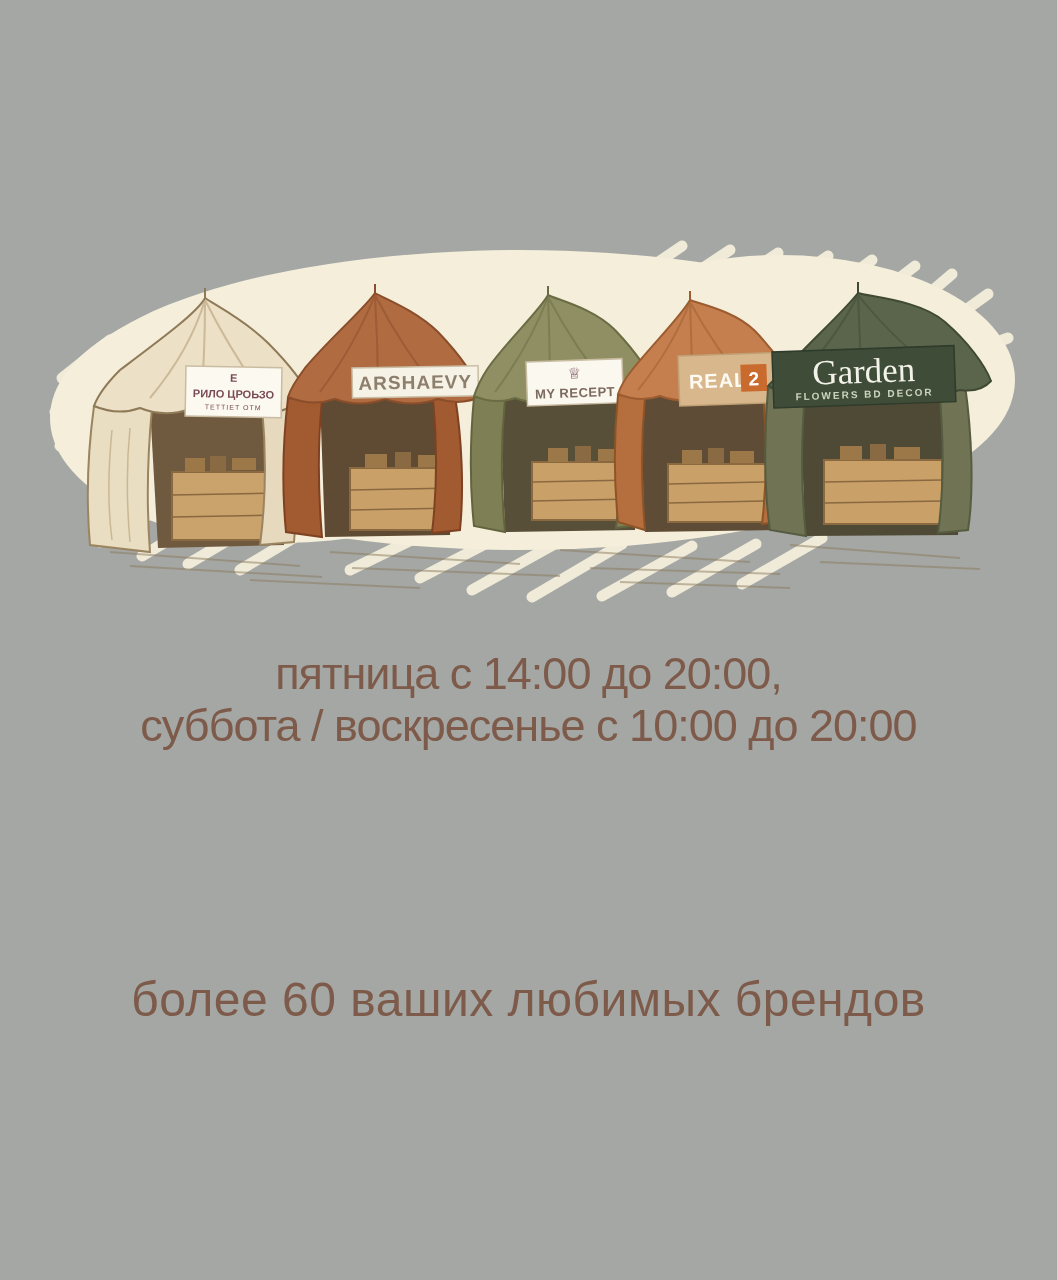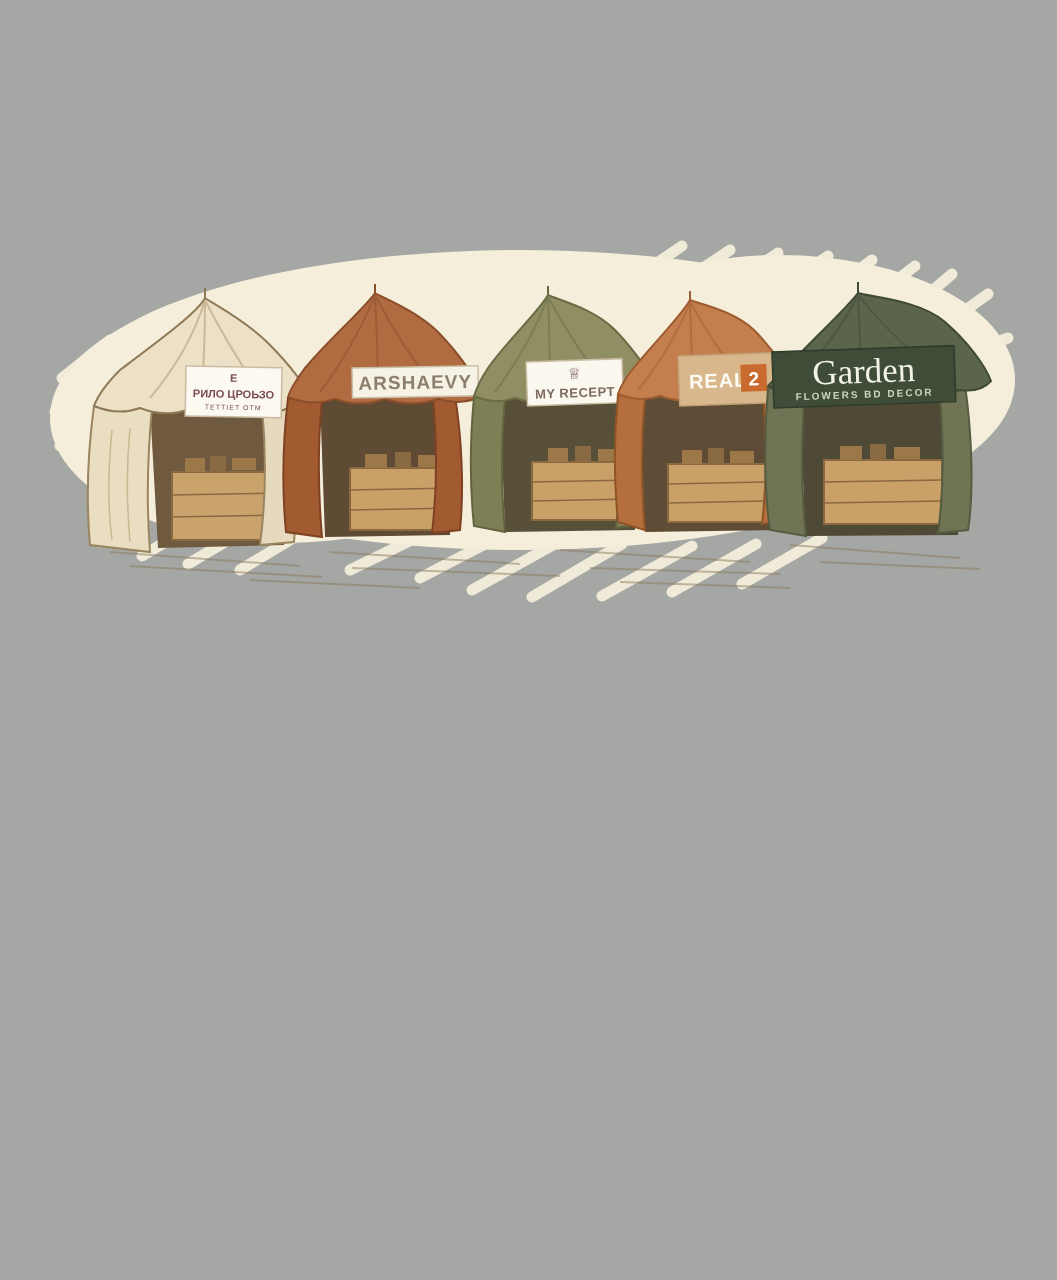--- a/index.html
+++ b/index.html
@@ -194,16 +194,21 @@
         <path d="M858,95 Q835,140 795,182 M858,95 Q860,140 862,190 M858,95 Q895,142 952,184" stroke="#3f4a35" stroke-width="2" fill="none" opacity="0.5"></path>
         <g transform="translate(772,152) rotate(-2)">
           <rect x="0" y="0" width="182" height="56" fill="#3e4c38" stroke="#2f3b2b" stroke-width="1.5"></rect>
           <text class="banner-serif" x="91" y="34" font-size="35" fill="#f2f2e9" text-anchor="middle">Garden</text>
           <text x="91" y="49" font-size="10" font-weight="bold" fill="#cdd4bd" text-anchor="middle" letter-spacing="2">FLOWERS BD DECOR</text>
         </g>
       </g>
     </svg>
   </div>
 
-
-
+  <div class="schedule">
+    <div>пятница с 14:00 до 20:00,</div>
+    <div>суббота / воскресенье с 10:00 до 20:00</div>
+  </div>
+
+
+  <div class="brands">более 60 ваших любимых брендов</div>
 
 </div>
 
 </body></html>

